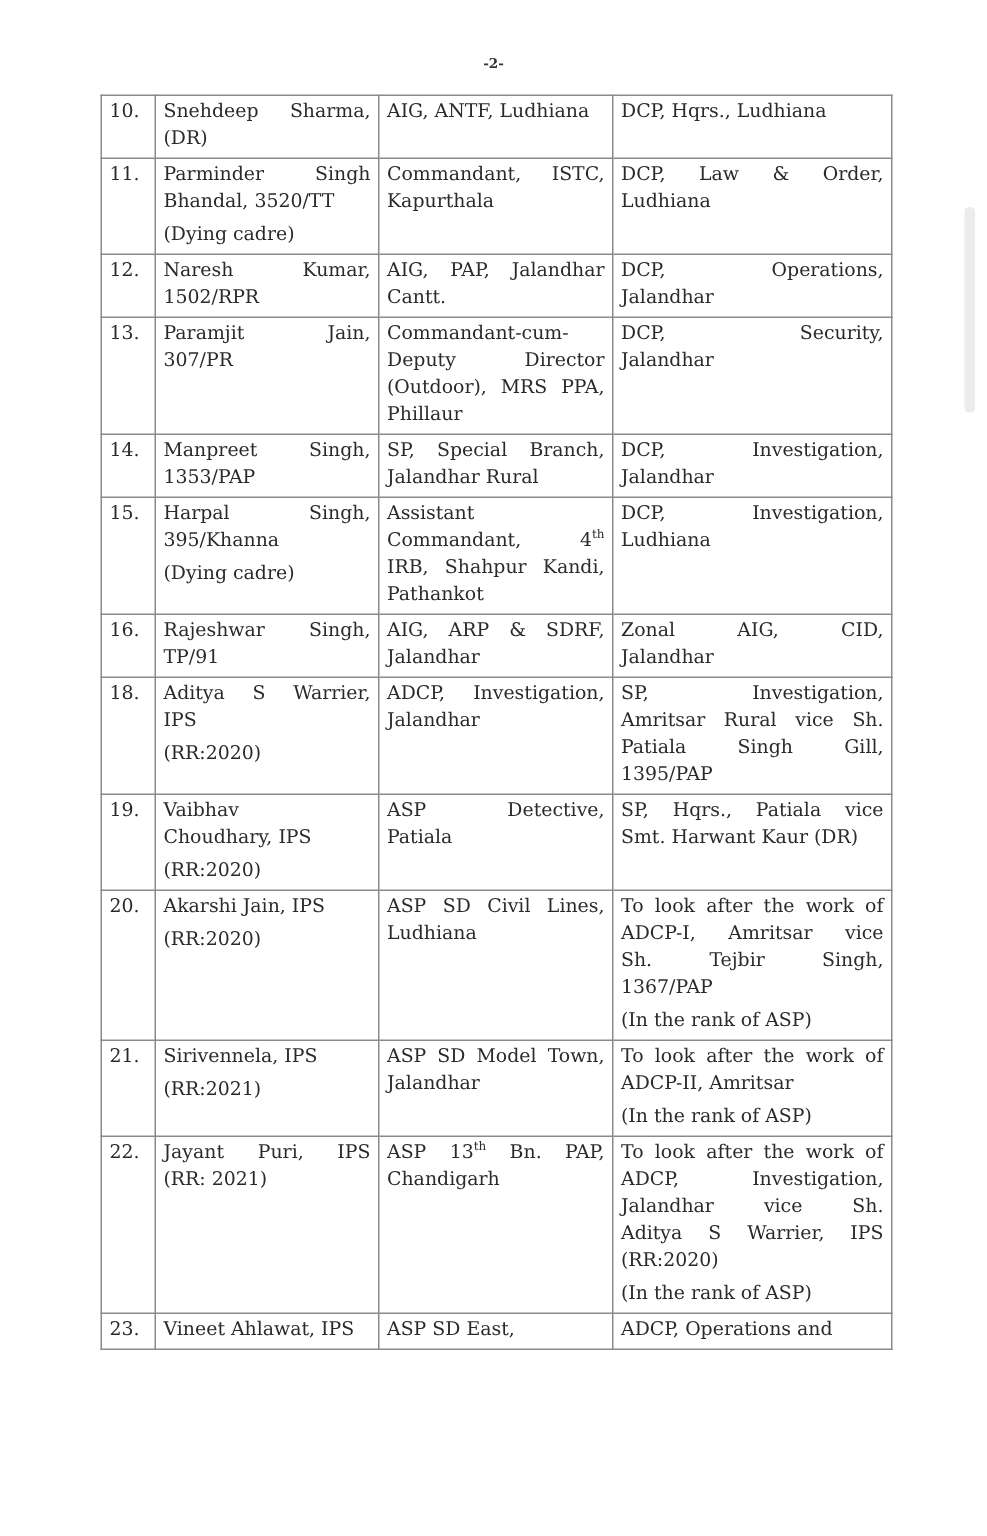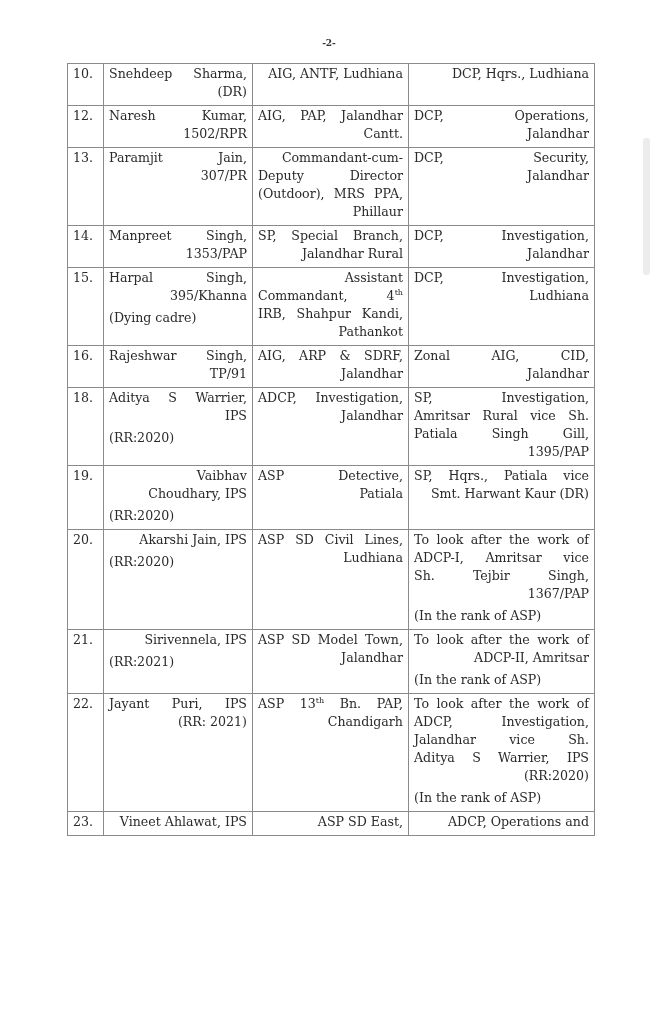--- a/index.html
+++ b/index.html
@@ -21,21 +21,21 @@
   table.postings td {
     border: 1px solid #8a8a8a; vertical-align: top;
     padding: 1px 5px 4px 5px;
   }
   col.c-sn { width: 36px; }
   col.c-name { width: 149px; }
   col.c-from { width: 156px; }
   col.c-to { width: 186px; }
   td.sn { text-align: left; padding-left: 2px; padding-right: 2px; }
   .jline { display: block; text-align: justify; text-align-last: justify; }
-  .line { display: block; text-align: right; }
+  .line { display: block; }
   .note { display: block; margin-top: 4px; }
   sup { font-size: 8px; line-height: 0; }
   .scrollbar {
     position: absolute; left: 643px; top: 138px; width: 7px; height: 137px;
     background: #ececec; border-radius: 3px;
   }
 </style>
 </head>
 <body>
 
@@ -56,20 +56,36 @@
           <span class="line">(DR)</span>
         </td>
         <td>
           <span class="line">AIG, ANTF, Ludhiana</span>
         </td>
         <td>
           <span class="line">DCP, Hqrs., Ludhiana</span>
         </td>
       </tr>
       <tr>
+        <td class="sn">11.</td>
+        <td>
+          <span class="jline">Parminder Singh</span>
+          <span class="line">Bhandal, 3520/TT</span>
+          <span class="note">(Dying cadre)</span>
+        </td>
+        <td>
+          <span class="jline">Commandant, ISTC,</span>
+          <span class="line">Kapurthala</span>
+        </td>
+        <td>
+          <span class="jline">DCP, Law &amp; Order,</span>
+          <span class="line">Ludhiana</span>
+        </td>
+      </tr>
+      <tr>
         <td class="sn">12.</td>
         <td>
           <span class="jline">Naresh Kumar,</span>
           <span class="line">1502/RPR</span>
         </td>
         <td>
           <span class="jline">AIG, PAP, Jalandhar</span>
           <span class="line">Cantt.</span>
         </td>
         <td>

